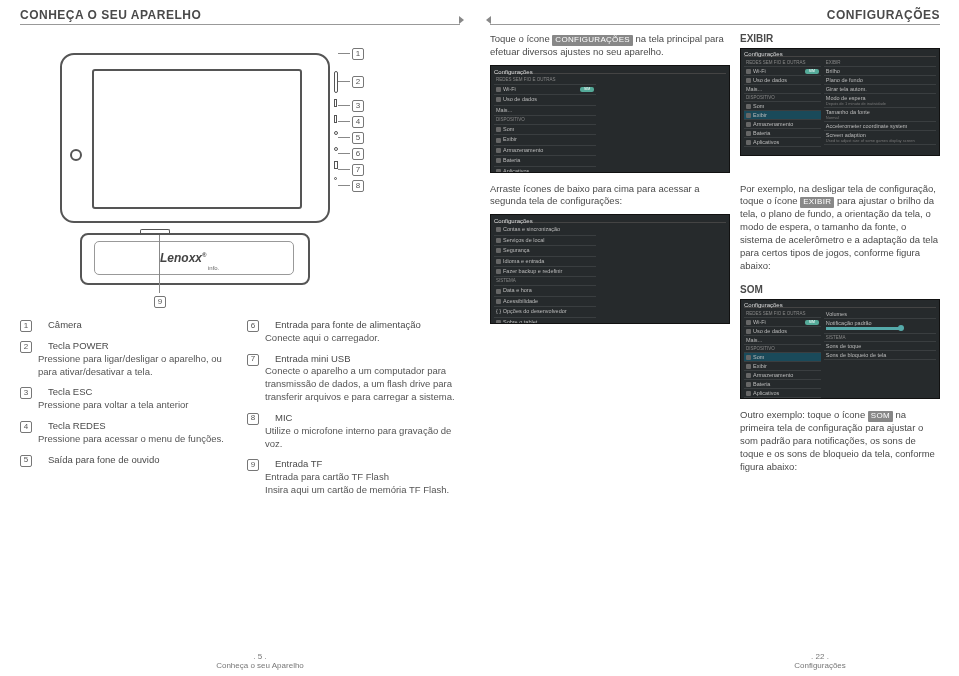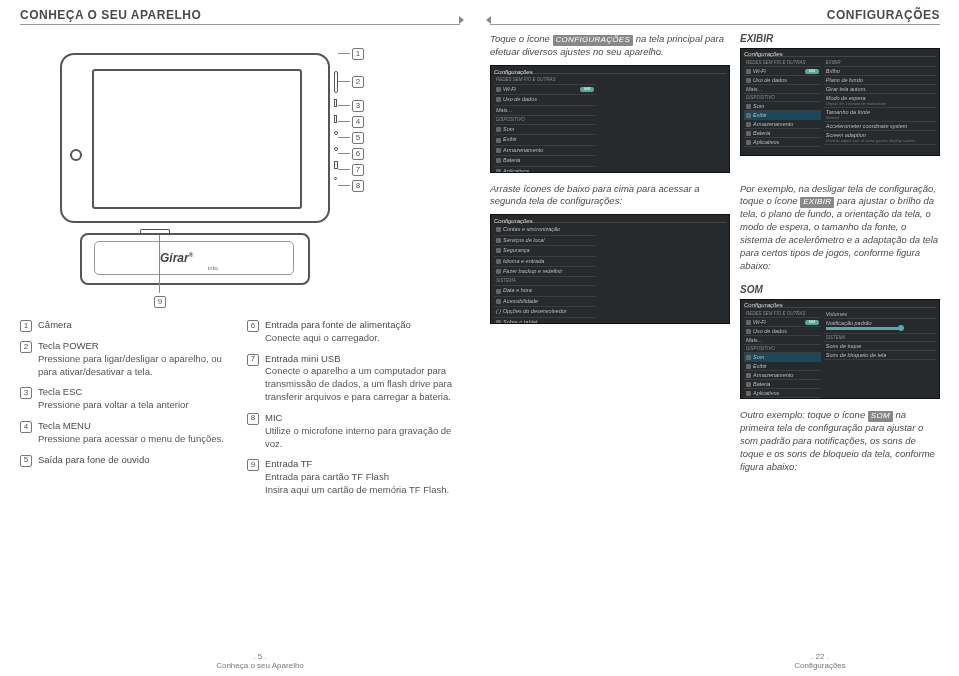--- a/index.html
+++ b/index.html
@@ -87,26 +87,26 @@
     font-size: 8px; color: #555; background: #fff;
   }
   .callout-pos { position: absolute; }
   .callout-line { position: absolute; border-top: 1px solid #888; }
 
   
   .legend { display: flex; gap: 14px; margin-top: 6px; }
   .legend-col { flex: 1; }
   .legend-item { display: flex; gap: 6px; margin-bottom: 8px; font-size: 9.5px; line-height: 1.35; }
   .legend-item .callout-box { flex: 0 0 12px; margin-top: 1px; }
-  .legend-item .title { font-weight: normal; }
+  .legend-item .title { font-weight: normal; margin-left: 10px; }
   .legend-item .desc { color: #555; }
   .legend-item strong { font-weight: normal; }
 
   
-  .rp-row { display: flex; gap: 10px; margin-bottom: 10px; font-style: italic; }
+  .rp-row { display: flex; gap: 10px; margin-bottom: 10px; }
   .rp-text { flex: 1; font-size: 9.5px; line-height: 1.35; }
   .rp-shot { flex: 0 0 200px; }
   .chip {
     display: inline-block; background: #888; color: #fff;
     font-size: 8px; padding: 0 3px; border-radius: 1px;
     letter-spacing: 0.3px;
   }
   .subhead { font-weight: bold; font-size: 10px; margin-bottom: 4px; }
 
   
@@ -177,21 +177,21 @@
     <div class="callout-line" style="top:88px;left:278px;width:12px"></div>
     <div class="callout-line" style="top:104px;left:278px;width:12px"></div>
     <div class="callout-line" style="top:120px;left:278px;width:12px"></div>
     <div class="callout-line" style="top:136px;left:278px;width:12px"></div>
     <div class="callout-line" style="top:152px;left:278px;width:12px"></div>
 
     <div class="front-wrap">
       <div style="position:absolute;top:-4px;left:60px;width:30px;height:4px;border:1px solid #555;border-bottom:none;border-radius:2px 2px 0 0"></div>
       <div class="front-outer"></div>
       <div class="front-inner"></div>
-      <div class="front-logo"><span>Girar</span><sup>®</sup></div>
+      <div class="front-logo"><span>Lenoxx</span><sup>®</sup></div>
       <div class="front-sub">info.</div>
       <div class="callout-pos" style="top:62px;left:74px"><span class="callout-box">9</span></div>
       <div style="position:absolute;top:2px;left:79px;width:1px;height:58px;background:#888"></div>
     </div>
   </div>
 
   <div class="legend">
     <div class="legend-col">
       <div class="legend-item">
         <span class="callout-box">1</span>
@@ -200,35 +200,35 @@
       <div class="legend-item">
         <span class="callout-box">2</span>
         <div><span class="title">Tecla <strong>POWER</strong></span><br><span class="desc">Pressione para ligar/desligar o aparelho, ou para ativar/desativar a tela.</span></div>
       </div>
       <div class="legend-item">
         <span class="callout-box">3</span>
         <div><span class="title">Tecla <strong>ESC</strong></span><br><span class="desc">Pressione para voltar a tela anterior</span></div>
       </div>
       <div class="legend-item">
         <span class="callout-box">4</span>
-        <div><span class="title">Tecla <strong>MENU</strong></span><br><span class="desc">Pressione para acessar o menu de funções.</span></div>
+        <div><span class="title">Tecla <strong>REDES</strong></span><br><span class="desc">Pressione para acessar o menu de funções.</span></div>
       </div>
       <div class="legend-item">
         <span class="callout-box">5</span>
         <div><span class="title">Saída para fone de ouvido</span><br></div>
       </div>
     </div>
     <div class="legend-col">
       <div class="legend-item">
         <span class="callout-box">6</span>
         <div><span class="title">Entrada para fonte de alimentação</span><br><span class="desc">Conecte aqui o carregador.</span></div>
       </div>
       <div class="legend-item">
         <span class="callout-box">7</span>
-        <div><span class="title">Entrada mini <strong>USB</strong></span><br><span class="desc">Conecte o aparelho a um computador para transmissão de dados, a um flash drive para transferir arquivos e para carregar a bateria.</span></div>
+        <div><span class="title">Entrada mini <strong>USB</strong></span><br><span class="desc">Conecte o aparelho a um computador para transmissão de dados, a um flash drive para transferir arquivos e para carregar a sistema.</span></div>
       </div>
       <div class="legend-item">
         <span class="callout-box">8</span>
         <div><span class="title"><strong>MIC</strong></span><br><span class="desc">Utilize o microfone interno para gravação de voz.</span></div>
       </div>
       <div class="legend-item">
         <span class="callout-box">9</span>
         <div><span class="title">Entrada <strong>TF</strong></span><br><span class="desc">Entrada para cartão TF Flash</span><br><span class="desc">Insira aqui um cartão de memória TF Flash.</span></div>
       </div>
     </div>

